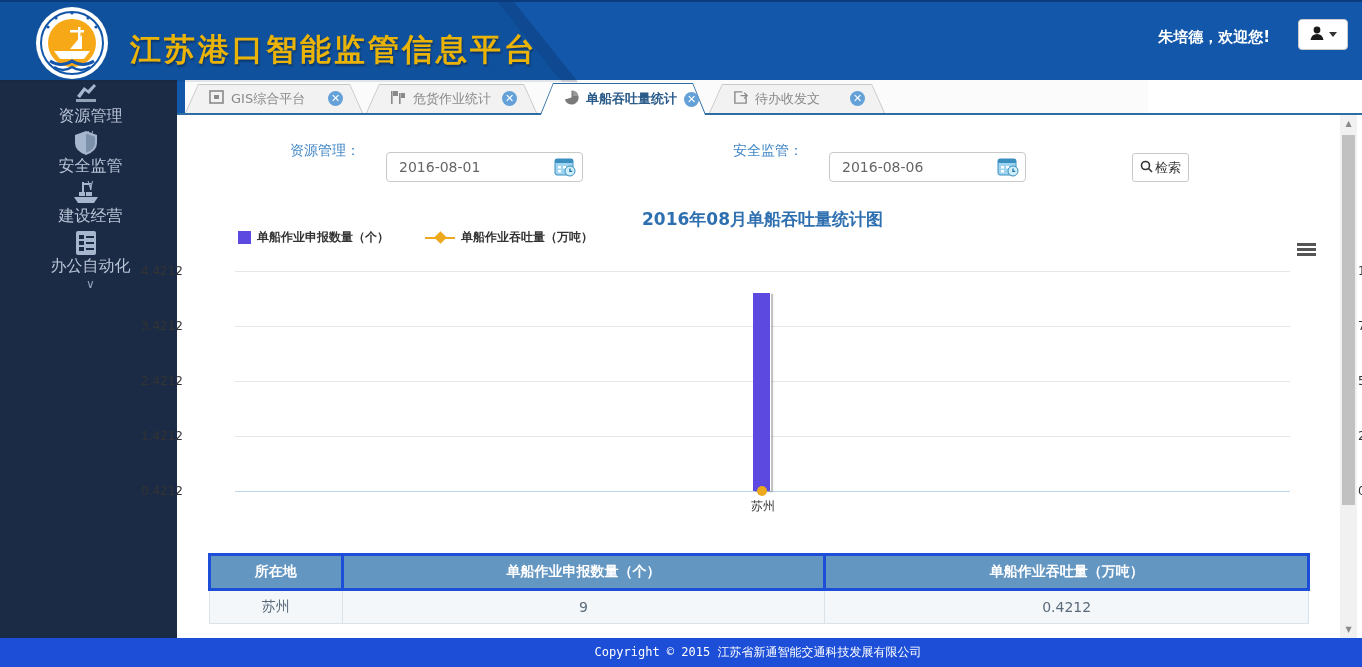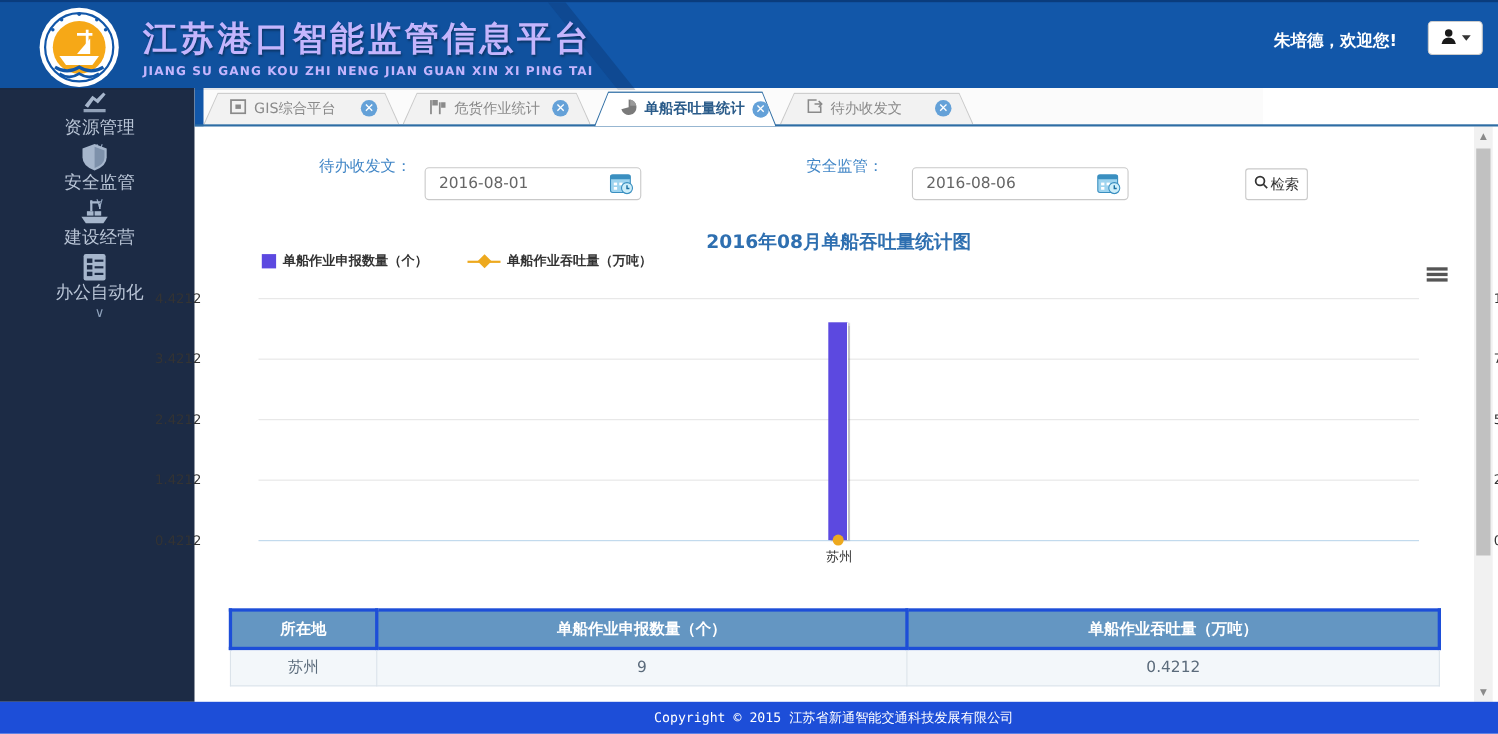--- a/index.html
+++ b/index.html
@@ -9,21 +9,21 @@
   
   .header { position:absolute; left:0; top:0; width:1362px; height:80px;
             background:#1257a9; border-top:2px solid #0a3c7d; z-index:10; }
   .header-dark { position:absolute; left:0; top:0; width:562px; height:80px;
                  background:rgba(4,28,66,0.10);
                  clip-path:polygon(0 0,498px 0,562px 80px,0 80px); }
   .header-slash { position:absolute; left:488px; top:0; width:100px; height:80px;
                   background:rgba(4,28,66,0.22);
                   clip-path:polygon(10px 0,26px 0,90px 80px,74px 80px); }
   .logo { position:absolute; left:34px; top:3px; }
-  .brand { position:absolute; left:130px; top:12px; color:#c4b5fd; }
+  .brand { position:absolute; left:130px; top:27px; color:#eab308; }
   .brand-title { font-size:31px; font-weight:bold; letter-spacing:3px;
                  text-shadow:1px 2px 2px rgba(0,0,0,0.35); }
   .brand-sub { font-size:11px; font-weight:bold; letter-spacing:1px; margin-top:2px; }
   .greeting { position:absolute; right:92px; top:26px; color:#fff; font-size:15px;
               font-weight:bold; }
   .user-btn { position:absolute; right:14px; top:17px; width:50px; height:31px;
               background:#fff; border:1px solid #ccc; border-radius:4px;
               display:flex; align-items:center; justify-content:center; gap:4px;
               cursor:pointer; }
   .caret { width:0; height:0; border-left:4px solid transparent;
@@ -147,21 +147,20 @@
         <circle cx="14" cy="22" r="1.6"></circle>
           <circle cx="22" cy="13" r="1.6"></circle>
         <circle cx="38" cy="8" r="1.6"></circle>
           <circle cx="54" cy="13" r="1.6"></circle>
         <circle cx="62" cy="22" r="1.6"></circle>
       </g>
     </svg>
   </div>
   <div class="brand">
     <div class="brand-title">江苏港口智能监管信息平台</div>
-    <div class="brand-sub">JIANG SU GANG KOU ZHI NENG JIAN GUAN XIN XI PING TAI</div>
   </div>
   <div class="greeting">朱培德，欢迎您!</div>
   <div class="user-btn">
     <span>
       <svg width="16" height="16" viewBox="0 0 16 16">
           <circle cx="8" cy="5" r="3.4" fill="#1a1a1a"></circle>
           <path d="M1.5 15 q1-6 6.5-6 q5.5 0 6.5 6 z" fill="#1a1a1a"></path>
         </svg>
     </span>
     <span class="caret"></span>
@@ -282,21 +281,21 @@
           </svg>
       </span>
       <span class="t-label">待办收发文</span>
       <span class="tab-close">✕</span>
     </div>
   </div>
 </div>
 
 <div class="content">
 
-  <span class="filter-label" style="left:113px;">待办收发文：</span>
+  <span class="filter-label" style="left:113px;">资源管理：</span>
   <input class="date-input" style="left: 209px;" readonly="" value="2016-08-01">
   <span class="cal-icon" style="left:377px;">
     <svg width="22" height="20" viewBox="0 0 22 20">
         <rect x="1" y="2" width="18" height="16" rx="2" fill="#9ed4ef" stroke="#3a8fc0"></rect>
         <rect x="1" y="2" width="18" height="4" rx="1" fill="#3a8fc0"></rect>
         <rect x="4" y="9" width="3" height="2.5" fill="#fff"></rect>
         <rect x="9" y="9" width="3" height="2.5" fill="#fff"></rect>
         <rect x="4" y="13" width="3" height="2.5" fill="#fff"></rect>
         <circle cx="16" cy="14" r="5" fill="#cdeefa" stroke="#3a8fc0"></circle>
         <path d="M16 11.5 v2.8 h2.2" stroke="#1b6fa0" fill="none" stroke-width="1.3"></path>

